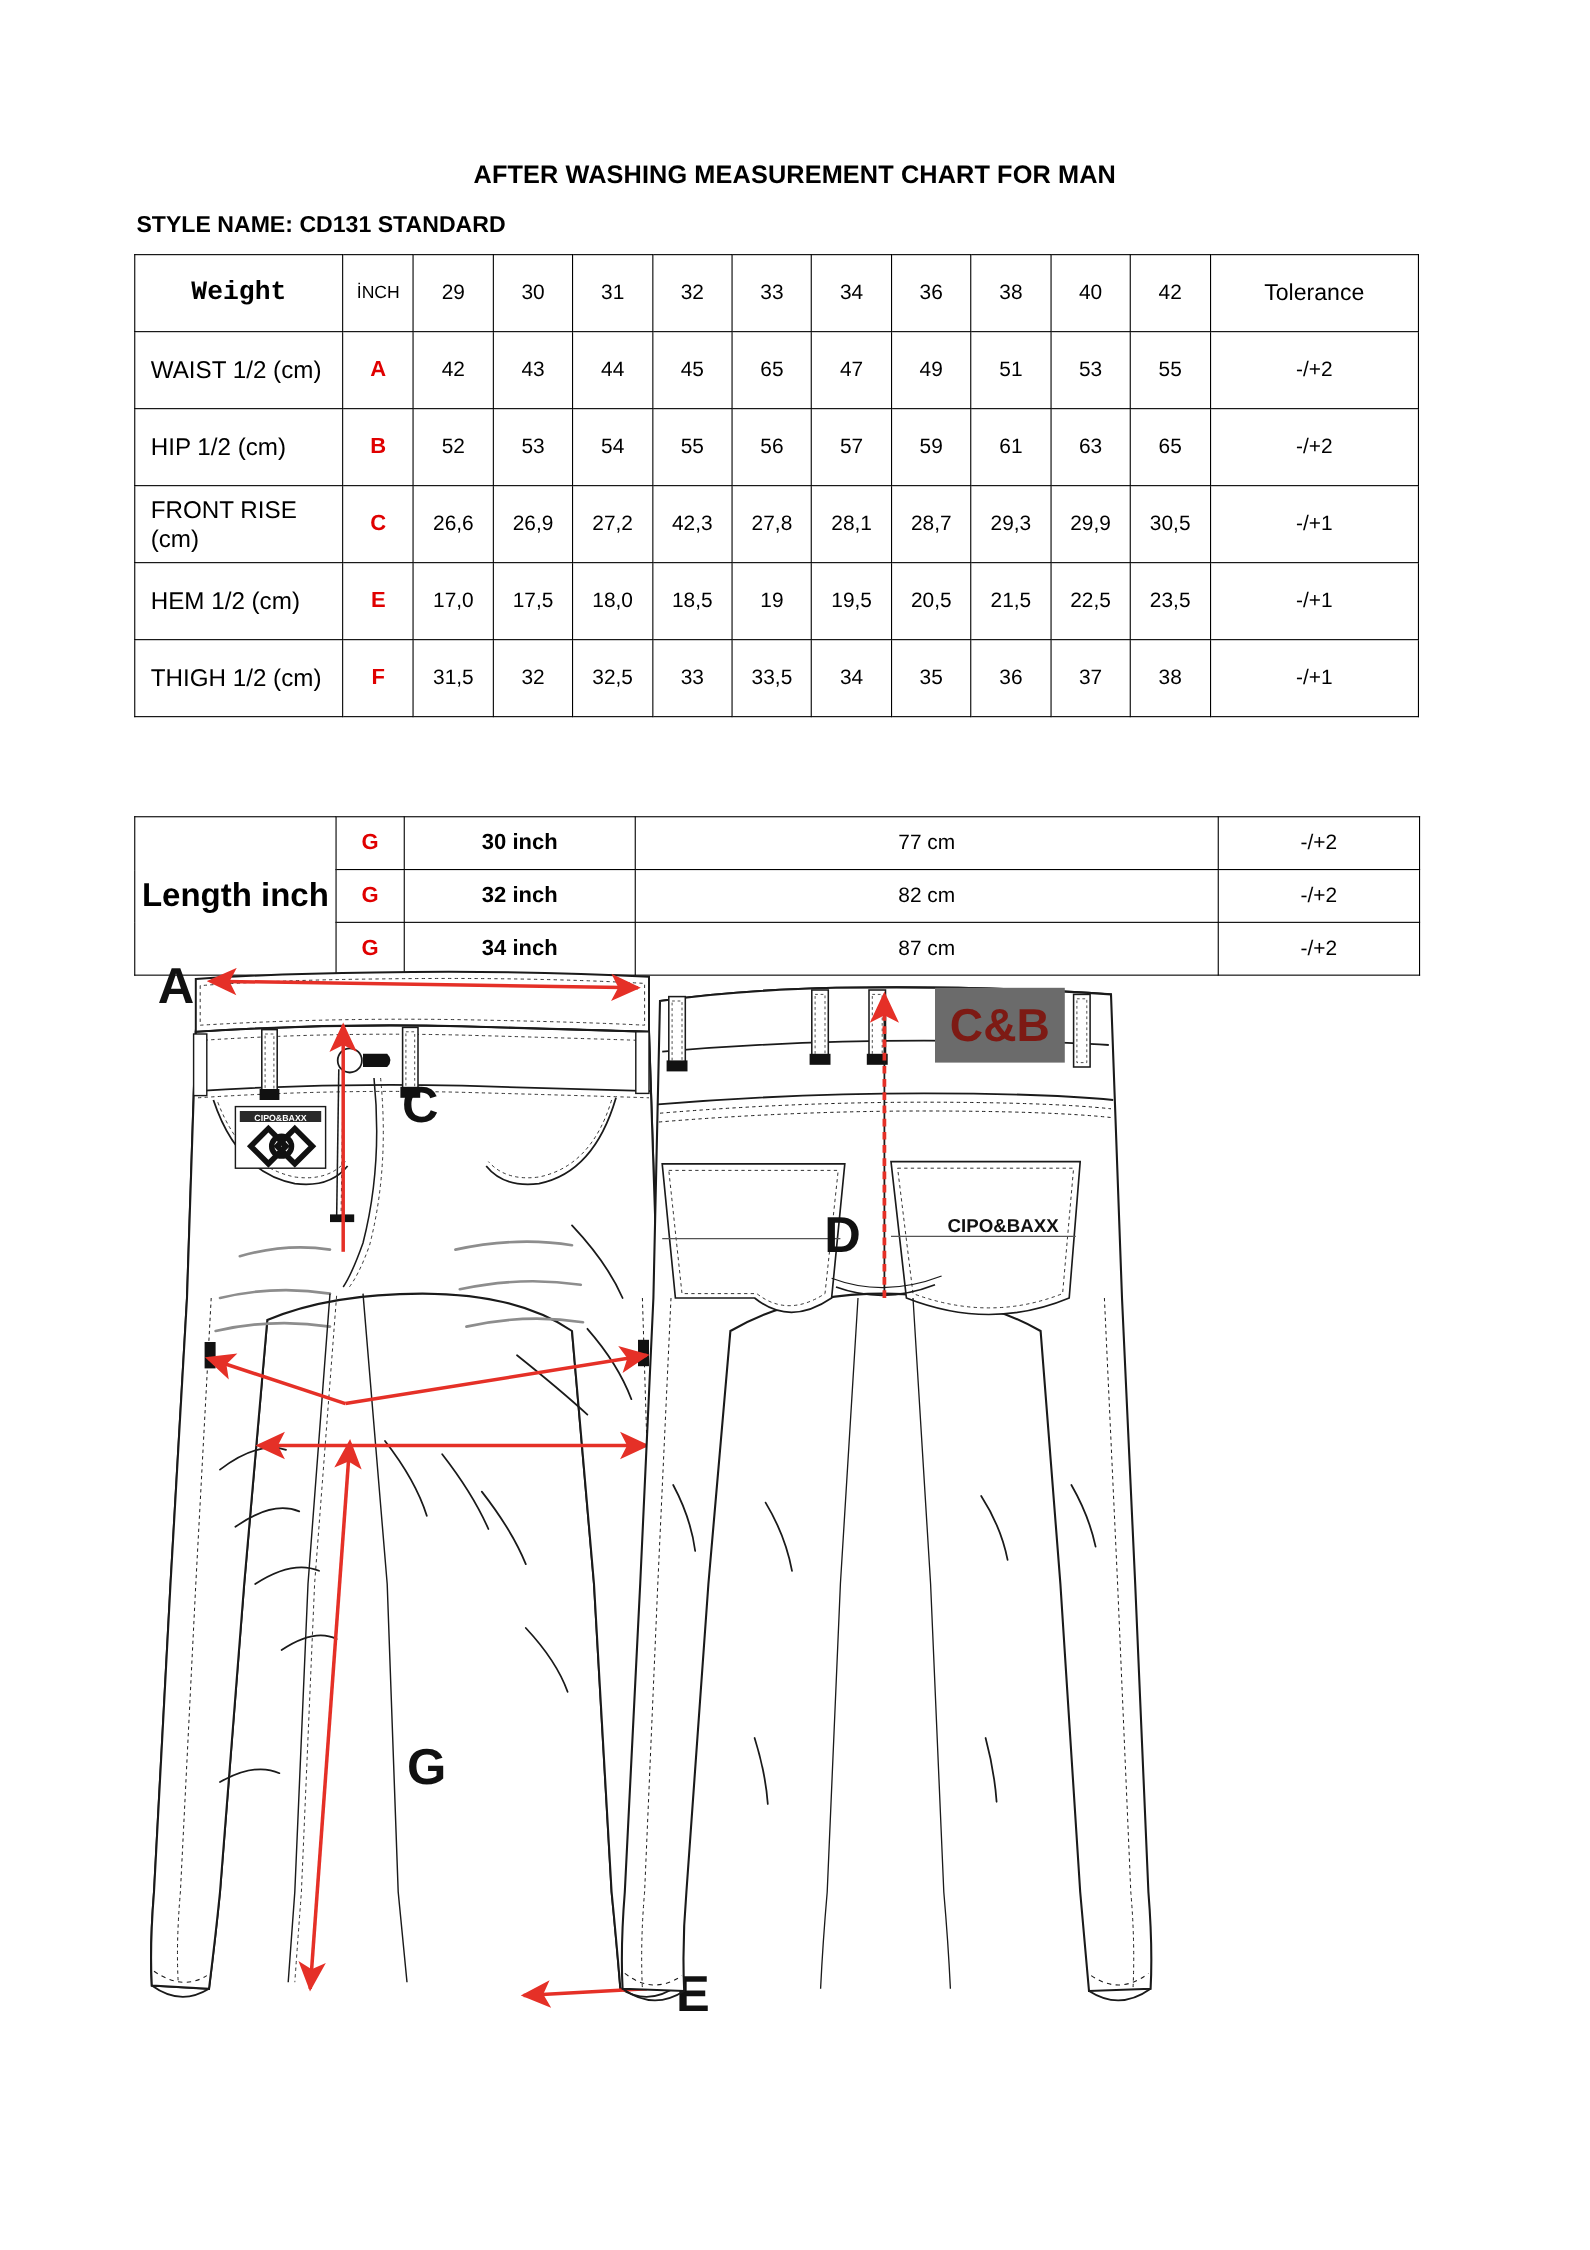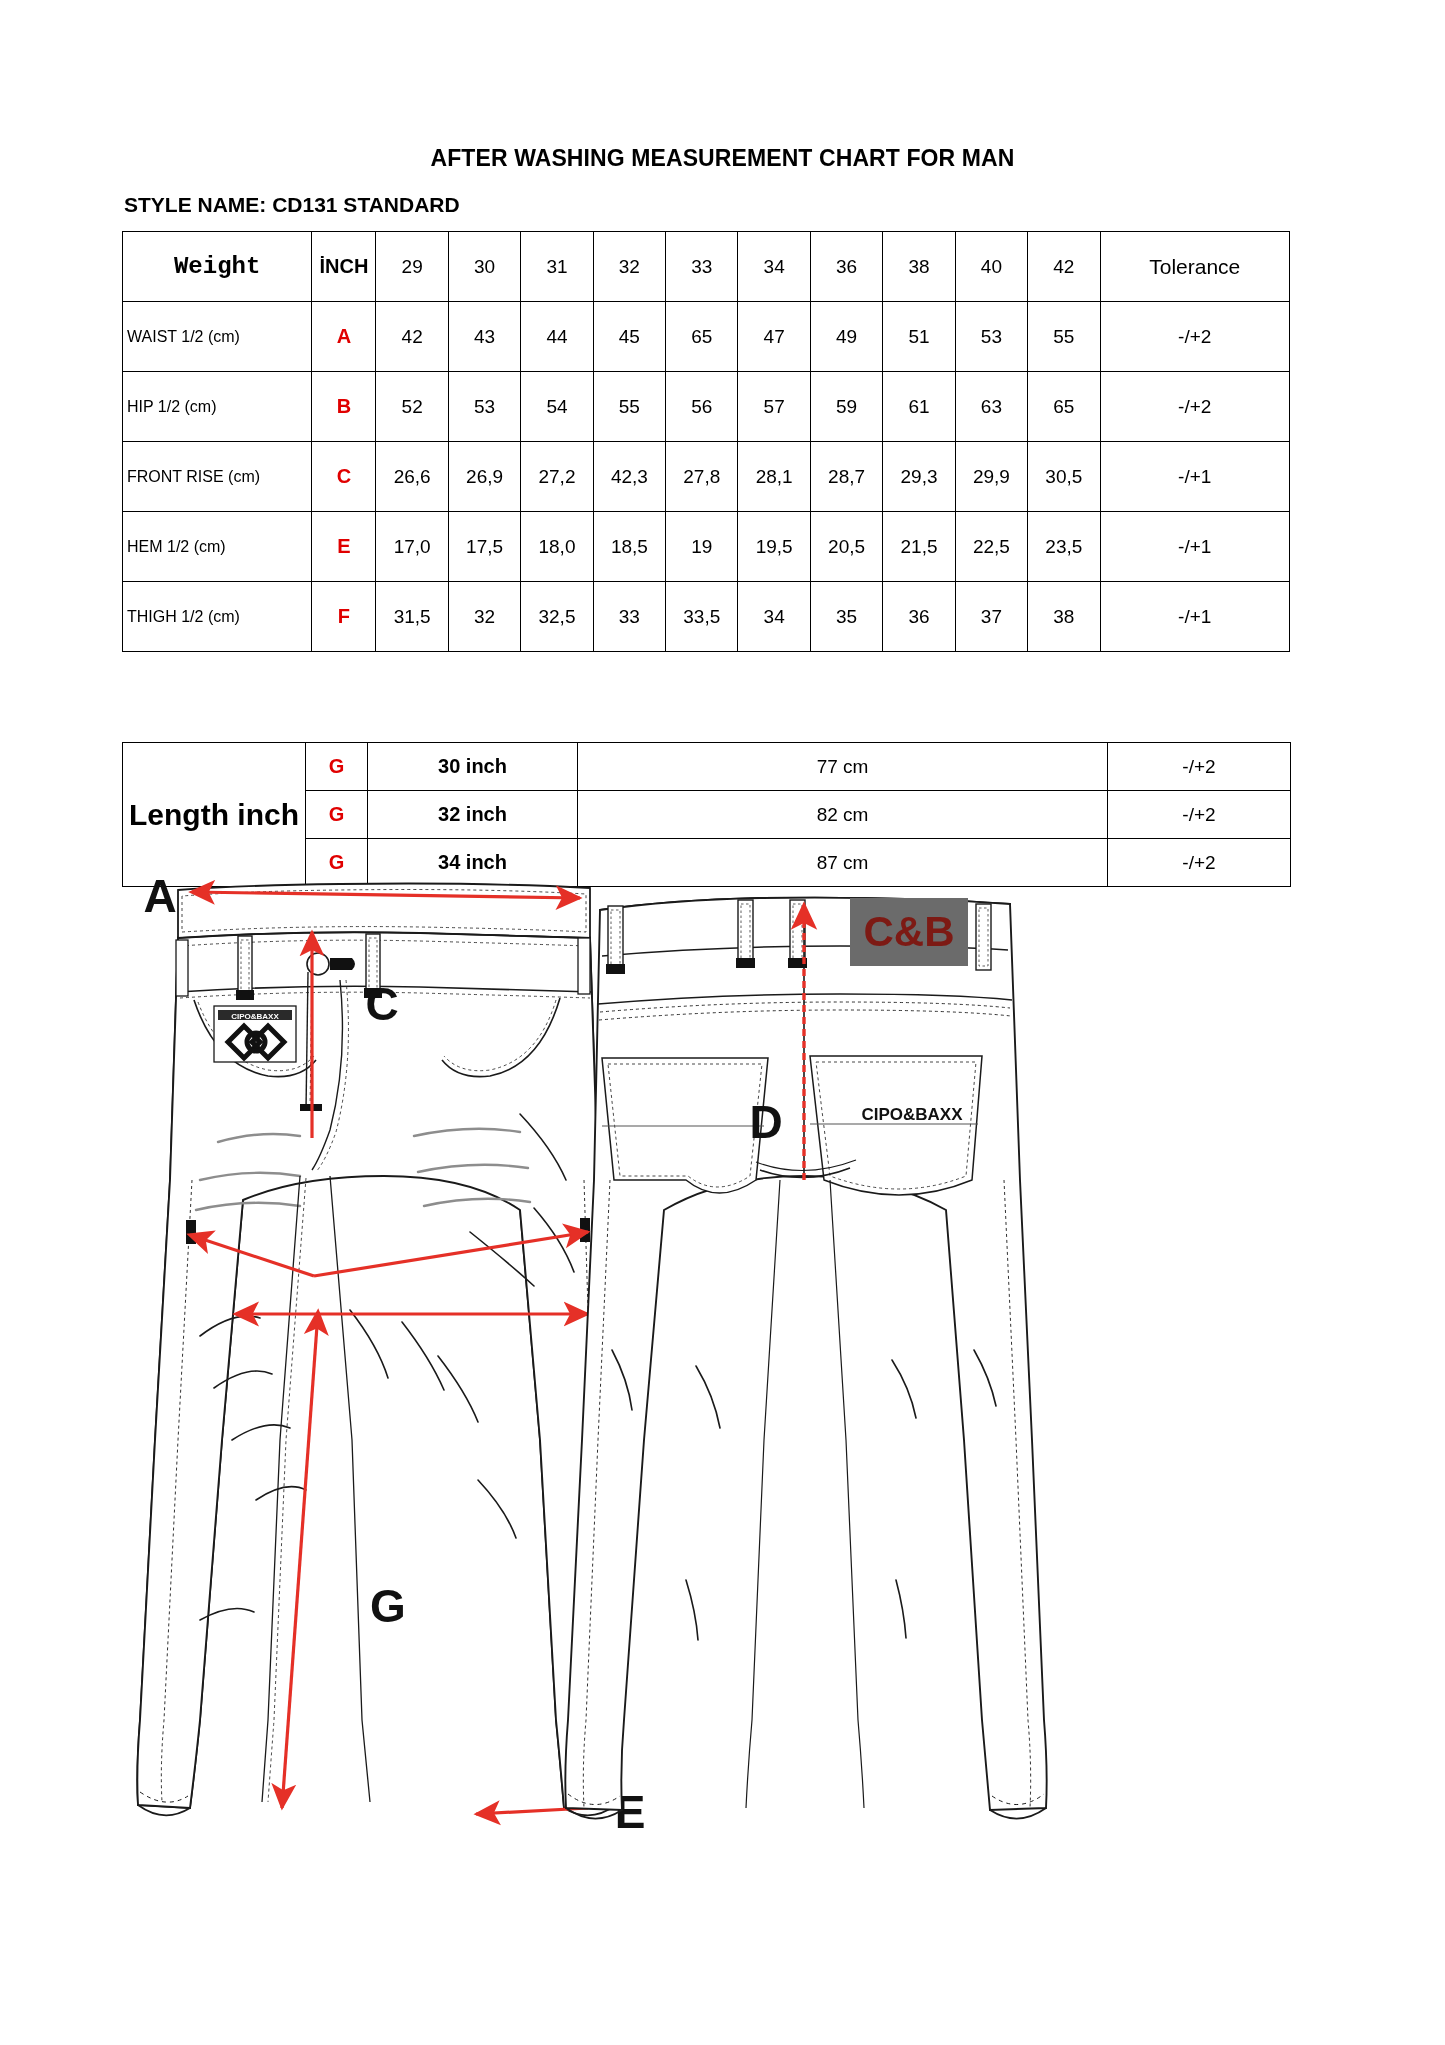--- a/index.html
+++ b/index.html
@@ -52,32 +52,32 @@
     padding: 0;
     height: 70px;
   }
   .main-table .hdr-weight {
     font-size: 24px;
     font-weight: bold;
     width: 183px;
     font-family: Liberation Mono, monospace;
   }
   .main-table .hdr-inch {
-    font-size: 20px;
-    font-weight: bold;
+    font-size: 16px;
+    font-weight: normal;
     width: 62px;
     margin-left: 44px;
   }
   .main-table .hdr-size { width: 70px; font-size: 19px; }
   .main-table .hdr-tol { width: 183px; font-size: 21px; }
 
   .main-table .row-label {
     text-align: left;
-    padding-left: 4px;
-    font-size: 16px;
+    padding-left: 14px;
+    font-size: 22px;
   }
   .main-table .code-cell {
     color: #e00000;
     font-weight: bold;
     font-size: 20px;
   }
   .main-table .val-cell { font-size: 19px; }
   .main-table .tol-cell { font-size: 19px; }
 
   

